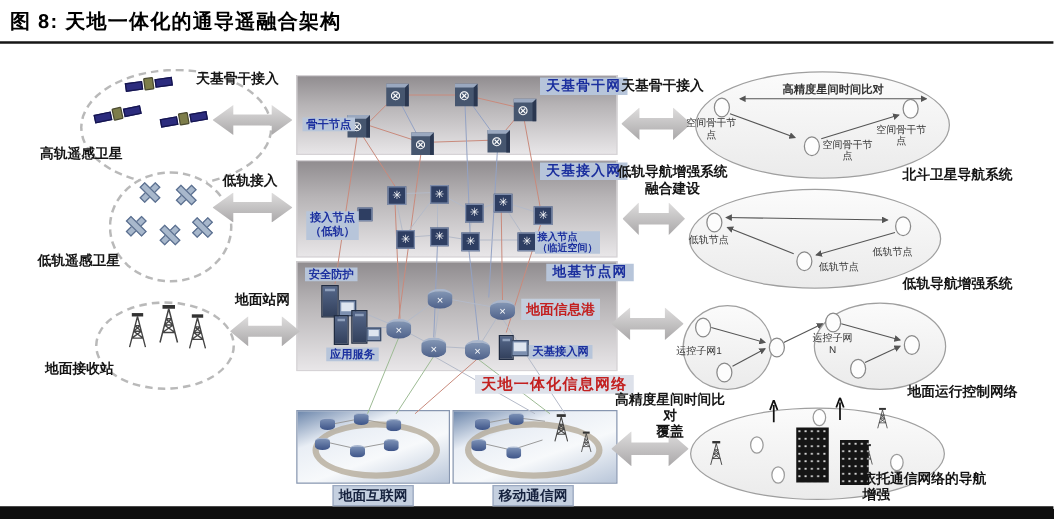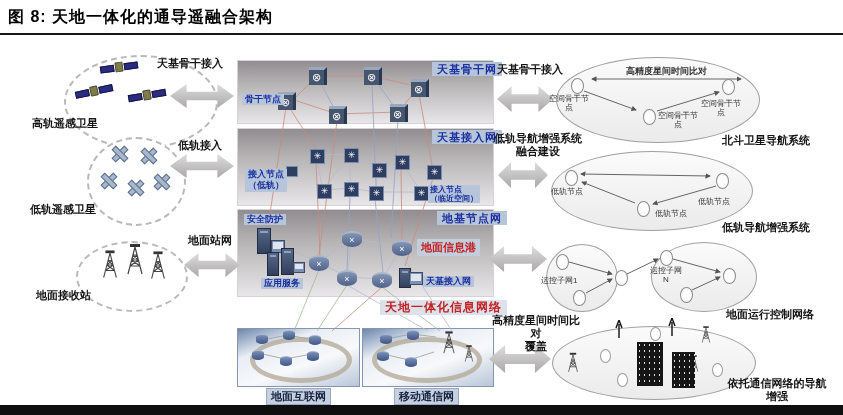--- a/index.html
+++ b/index.html
@@ -305,21 +305,21 @@
     </svg>
   <svg class="icon" style="left:668px;top:318px" width="8" height="18">
       <path d="M4 18 V4 M4 0 L1 8 M4 0 L7 8" stroke="#111" stroke-width="1.4" fill="none"></path>
     </svg>
   <div class="bldg" style="left:637px;top:342px;width:26px;height:44px"></div>
   <div class="bldg" style="left:672px;top:352px;width:23px;height:36px"></div>
   <div class="dot" style="left:600px;top:349px"></div>
   <div class="dot" style="left:650px;top:327px"></div>
   <div class="dot" style="left:617px;top:373px"></div>
   <div class="dot" style="left:712px;top:363px"></div>
-  <div class="cap pre" style="left:722px;top:377px;width:110px;text-align:center">依托通信网络的导航
+  <div class="cap pre" style="left:690px;top:377px;width:110px;text-align:left">依托通信网络的导航
 增强</div>
 
   <svg class="overlay" width="843" height="415">
     <defs>
       <marker id="ah" markerWidth="6" markerHeight="6" refX="5" refY="3" orient="auto-start-reverse">
         <path d="M0 0 L6 3 L0 6 Z" fill="#555"></path>
       </marker>
     </defs>
     <g stroke-width="0.8" fill="none">
 

